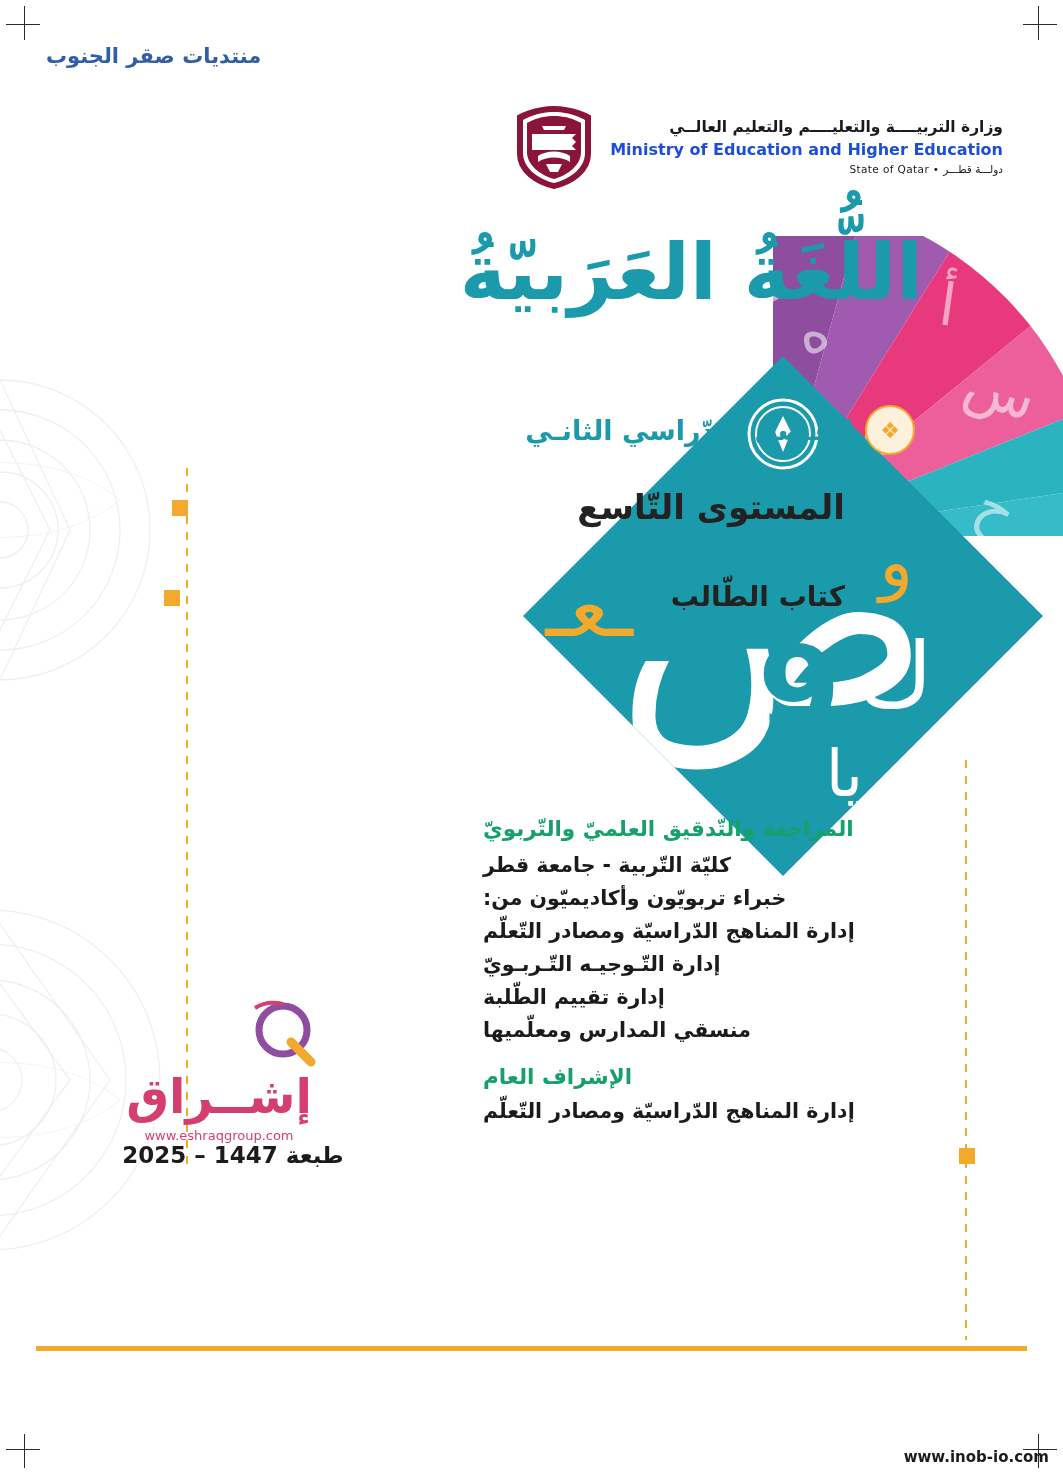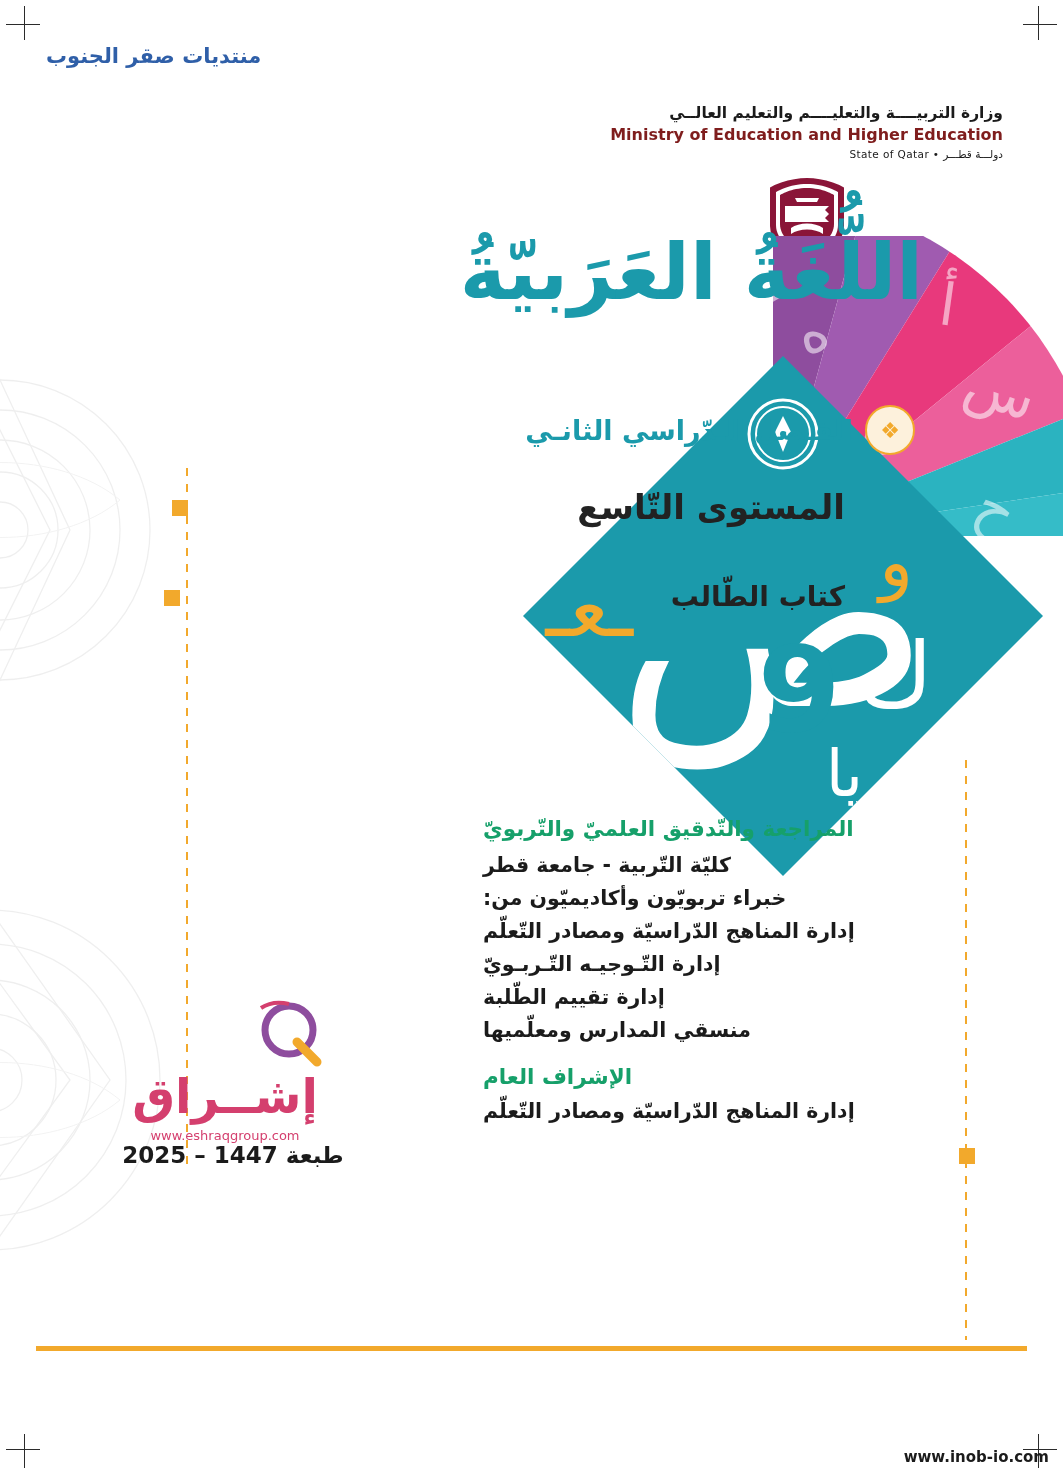--- a/index.html
+++ b/index.html
@@ -56,38 +56,37 @@
     height: 1130px;
     opacity: 0.5;
   }
 
   
   .ministry {
     position: absolute;
     top: 104px;
     right: 60px;
     display: flex;
-    flex-direction: column;
     align-items: center;
     gap: 14px;
   }
   .ministry-text {
     text-align: right;
     direction: rtl;
     line-height: 1.25;
   }
   .ministry-ar {
     font-size: 15.5px;
     color: #1b1b1b;
     letter-spacing: 1.2px;
     font-weight: 600;
   }
   .ministry-en {
     font-size: 16px;
-    color: #7f1d1d;
+    color: #1d4ed8;
     direction: ltr;
     font-weight: 600;
     margin-top: 2px;
   }
   .ministry-state {
     font-size: 10.5px;
     color: #1b1b1b;
     direction: ltr;
     margin-top: 3px;
     letter-spacing: 0.4px;
@@ -228,21 +227,21 @@
     font-size: 21.5px;
     color: #16a06a;
     font-weight: bold;
     margin-top: 22px;
     margin-bottom: 10px;
   }
 
   
   .publisher {
     position: absolute;
-    left: 110px;
+    left: 104px;
     top: 1000px;
     width: 230px;
     text-align: center;
     direction: rtl;
   }
   .publisher-name {
     font-size: 48px;
     color: #d43f6e;
     font-weight: bold;
     line-height: 1;

